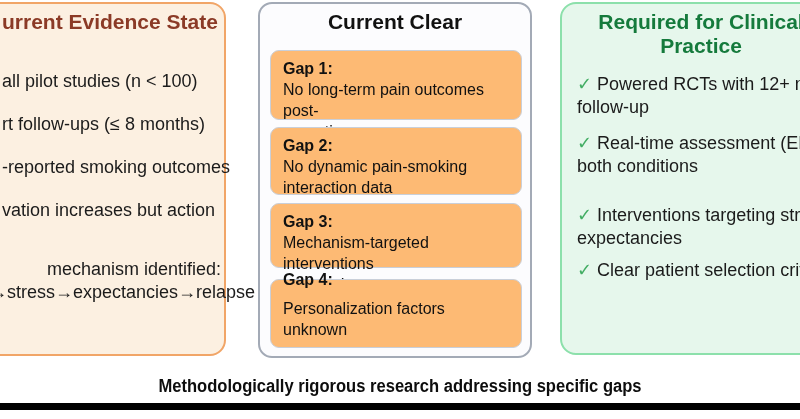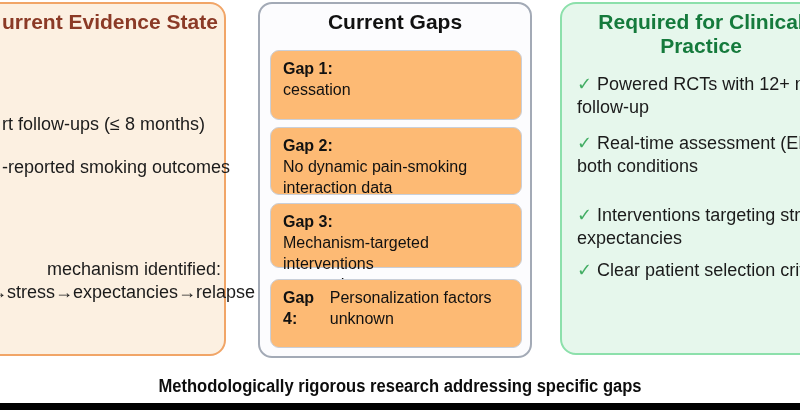--- a/index.html
+++ b/index.html
@@ -25,21 +25,21 @@
     border:2px solid #a3aab6;border-radius:14px;}
   .gaps-title{position:absolute;left:0;top:6px;width:100%;text-align:center;
     font-size:21px;font-weight:bold;color:#111111;}
   .gap-card{position:absolute;left:10px;width:252px;box-sizing:border-box;background:#fdba74;
     border:1.5px solid #c9cfd9;border-radius:9px;padding:7px 12px;font-size:16px;
     line-height:21px;color:#111111;}
   .gap-card .gap-label{font-weight:bold;}
   .gap-1{top:46px;height:70px;}
   .gap-2{top:123px;height:68px;}
   .gap-3{top:199px;height:65px;}
-  .gap-4{top:275px;height:69px;display:flex;flex-direction:row;justify-content:flex-end;gap:8px;}
+  .gap-4{top:275px;height:69px;display:flex;flex-direction:column;justify-content:flex-end;gap:8px;}
   .gline:empty{display:none;}
 
   
   .req-panel{left:560px;top:2px;width:282px;height:353px;background:#e6f7ec;
     border:2px solid #8ce0ab;border-radius:16px;}
   .req-title{position:absolute;left:0;top:6px;width:100%;text-align:center;
     font-size:21px;font-weight:bold;color:#157a3c;line-height:24px;}
   .req-item{position:absolute;left:15px;font-size:18px;color:#1b1b1b;
     line-height:23px;white-space:nowrap;}
   .req-1{top:69px;}
@@ -55,31 +55,34 @@
     transform-origin:center;white-space:nowrap;}
   .bottom-bar{position:absolute;left:0;top:403px;width:800px;height:7px;background:#000000;}
 </style>
 </head>
 <body>
 
 <div class="stage">
 
   <div class="panel evidence-panel">
     <div class="evidence-title">urrent Evidence State</div>
+    <div class="ev-line ev-l0">all pilot studies (n &lt; 100)</div>
     <div class="ev-line ev-l1">rt follow-ups (≤ 8 months)</div>
     <div class="ev-line ev-l2">-reported smoking outcomes</div>
+    <div class="ev-line ev-l3">vation increases but action</div>
     <div class="ev-line ev-l4">mechanism identified:</div>
     <div class="ev-line ev-l5">→stress→expectancies→relapse</div>
   </div>
 
   <div class="panel gaps-panel">
-    <div class="gaps-title">Current Gaps</div>
+    <div class="gaps-title">Current Clear</div>
 
     <div class="gap-card gap-1">
       <div class="gap-label">Gap 1:</div>
+      <div class="gline">No long-term pain outcomes post-</div>
       <div class="gline">cessation</div>
     </div>
 
     <div class="gap-card gap-2">
       <div class="gap-label">Gap 2:</div>
       <div class="gline">No dynamic pain-smoking</div>
       <div class="gline">interaction data</div>
     </div>
 
     <div class="gap-card gap-3">

